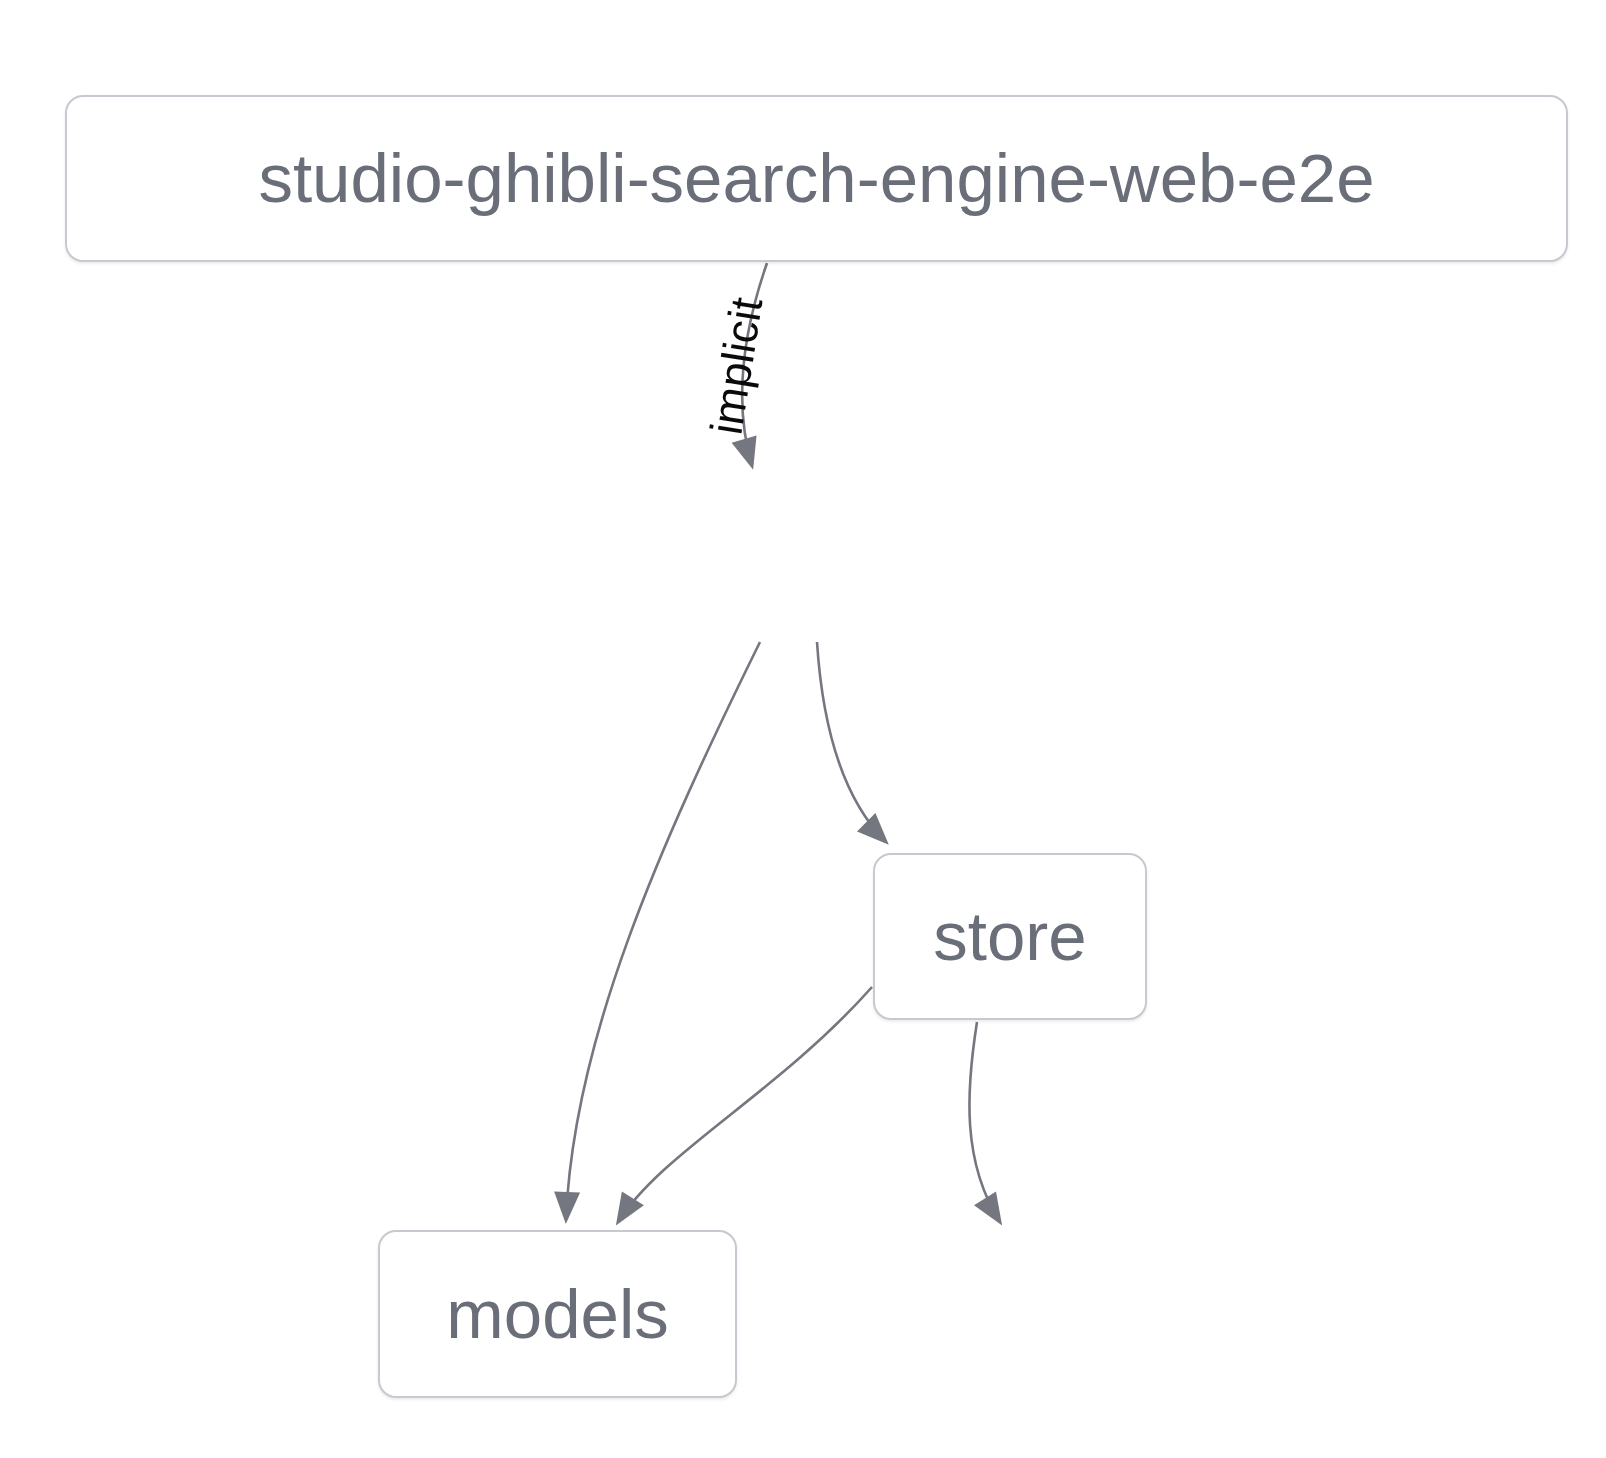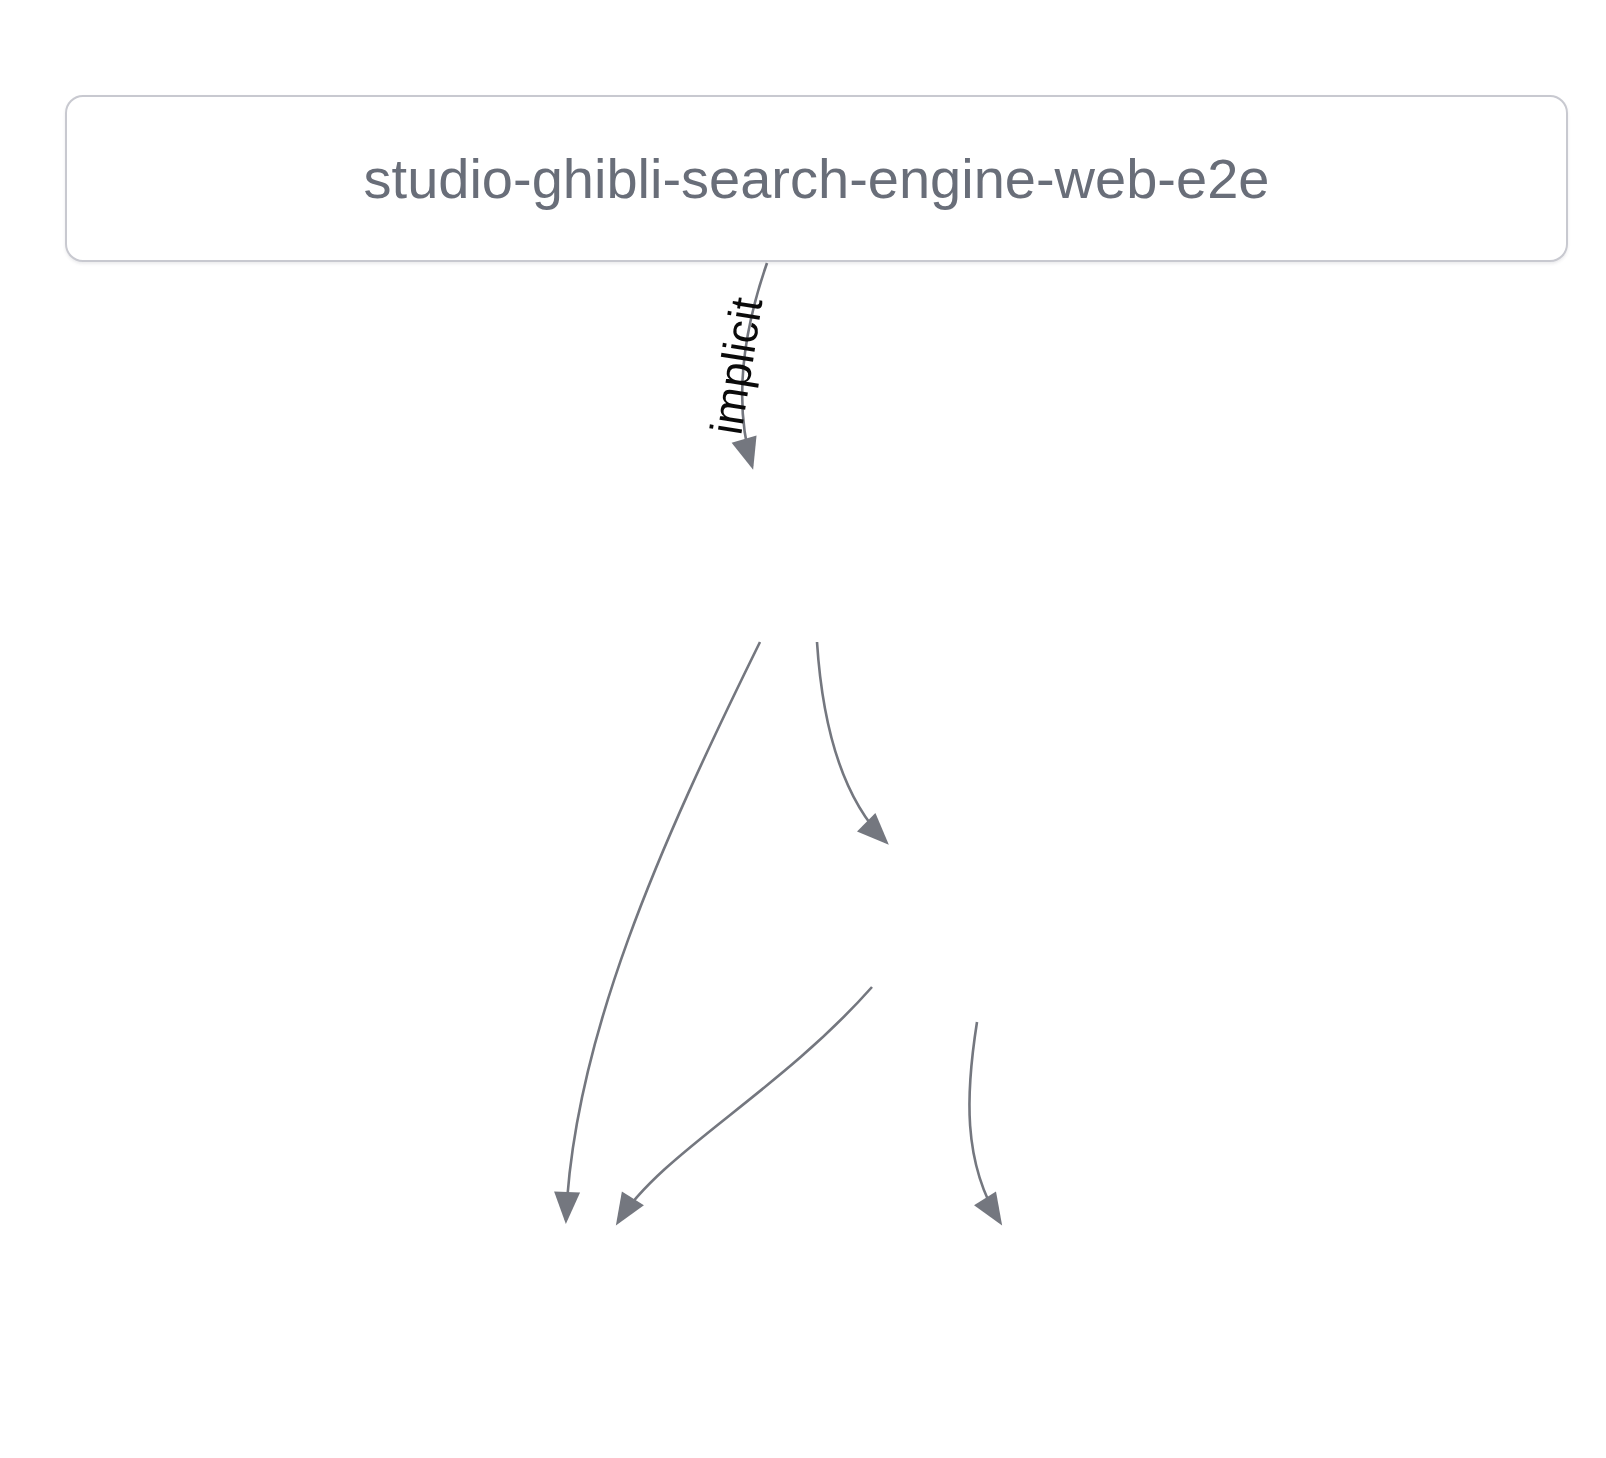--- a/index.html
+++ b/index.html
@@ -30,21 +30,21 @@
   .node {
     position: absolute;
     box-sizing: border-box;
     background: #ffffff;
     border: 2px solid #c8c9d0;
     border-radius: 18px;
     box-shadow: 0 2px 3px rgba(70, 70, 90, 0.10);
     display: flex;
     align-items: center;
     justify-content: center;
-    font-size: 56px;
+    font-size: 69px;
     color: #696e79;
     white-space: nowrap;
     cursor: pointer;
   }
   .node-e2e      { left: 65px;  top: 95px;   width: 1503px; height: 167px; }
   .node-web      { left: 155px; top: 473px;  width: 1327px; height: 169px; }
   .node-store    { left: 873px; top: 853px;  width: 274px;  height: 167px; }
   .node-models   { left: 378px; top: 1230px; width: 359px;  height: 168px; }
   .node-services { left: 880px; top: 1230px; width: 393px;  height: 170px; }
   .edge-label {
@@ -76,16 +76,22 @@
     <path class="edge" d="M 977 1022 C 966 1092, 962 1162, 1000 1222" marker-end="url(#arrow)"></path>
   </svg>
 
   <div class="edge-label">implicit</div>
 
   <div class="node node-e2e">
     <span>studio-ghibli-search-engine-web-e2e</span>
   </div>
 
 
+  <div class="node node-store">
+    <span>store</span>
+  </div>
 
+  <div class="node node-models">
+    <span>models</span>
+  </div>
 
 
 </div>
 
 </body></html>

